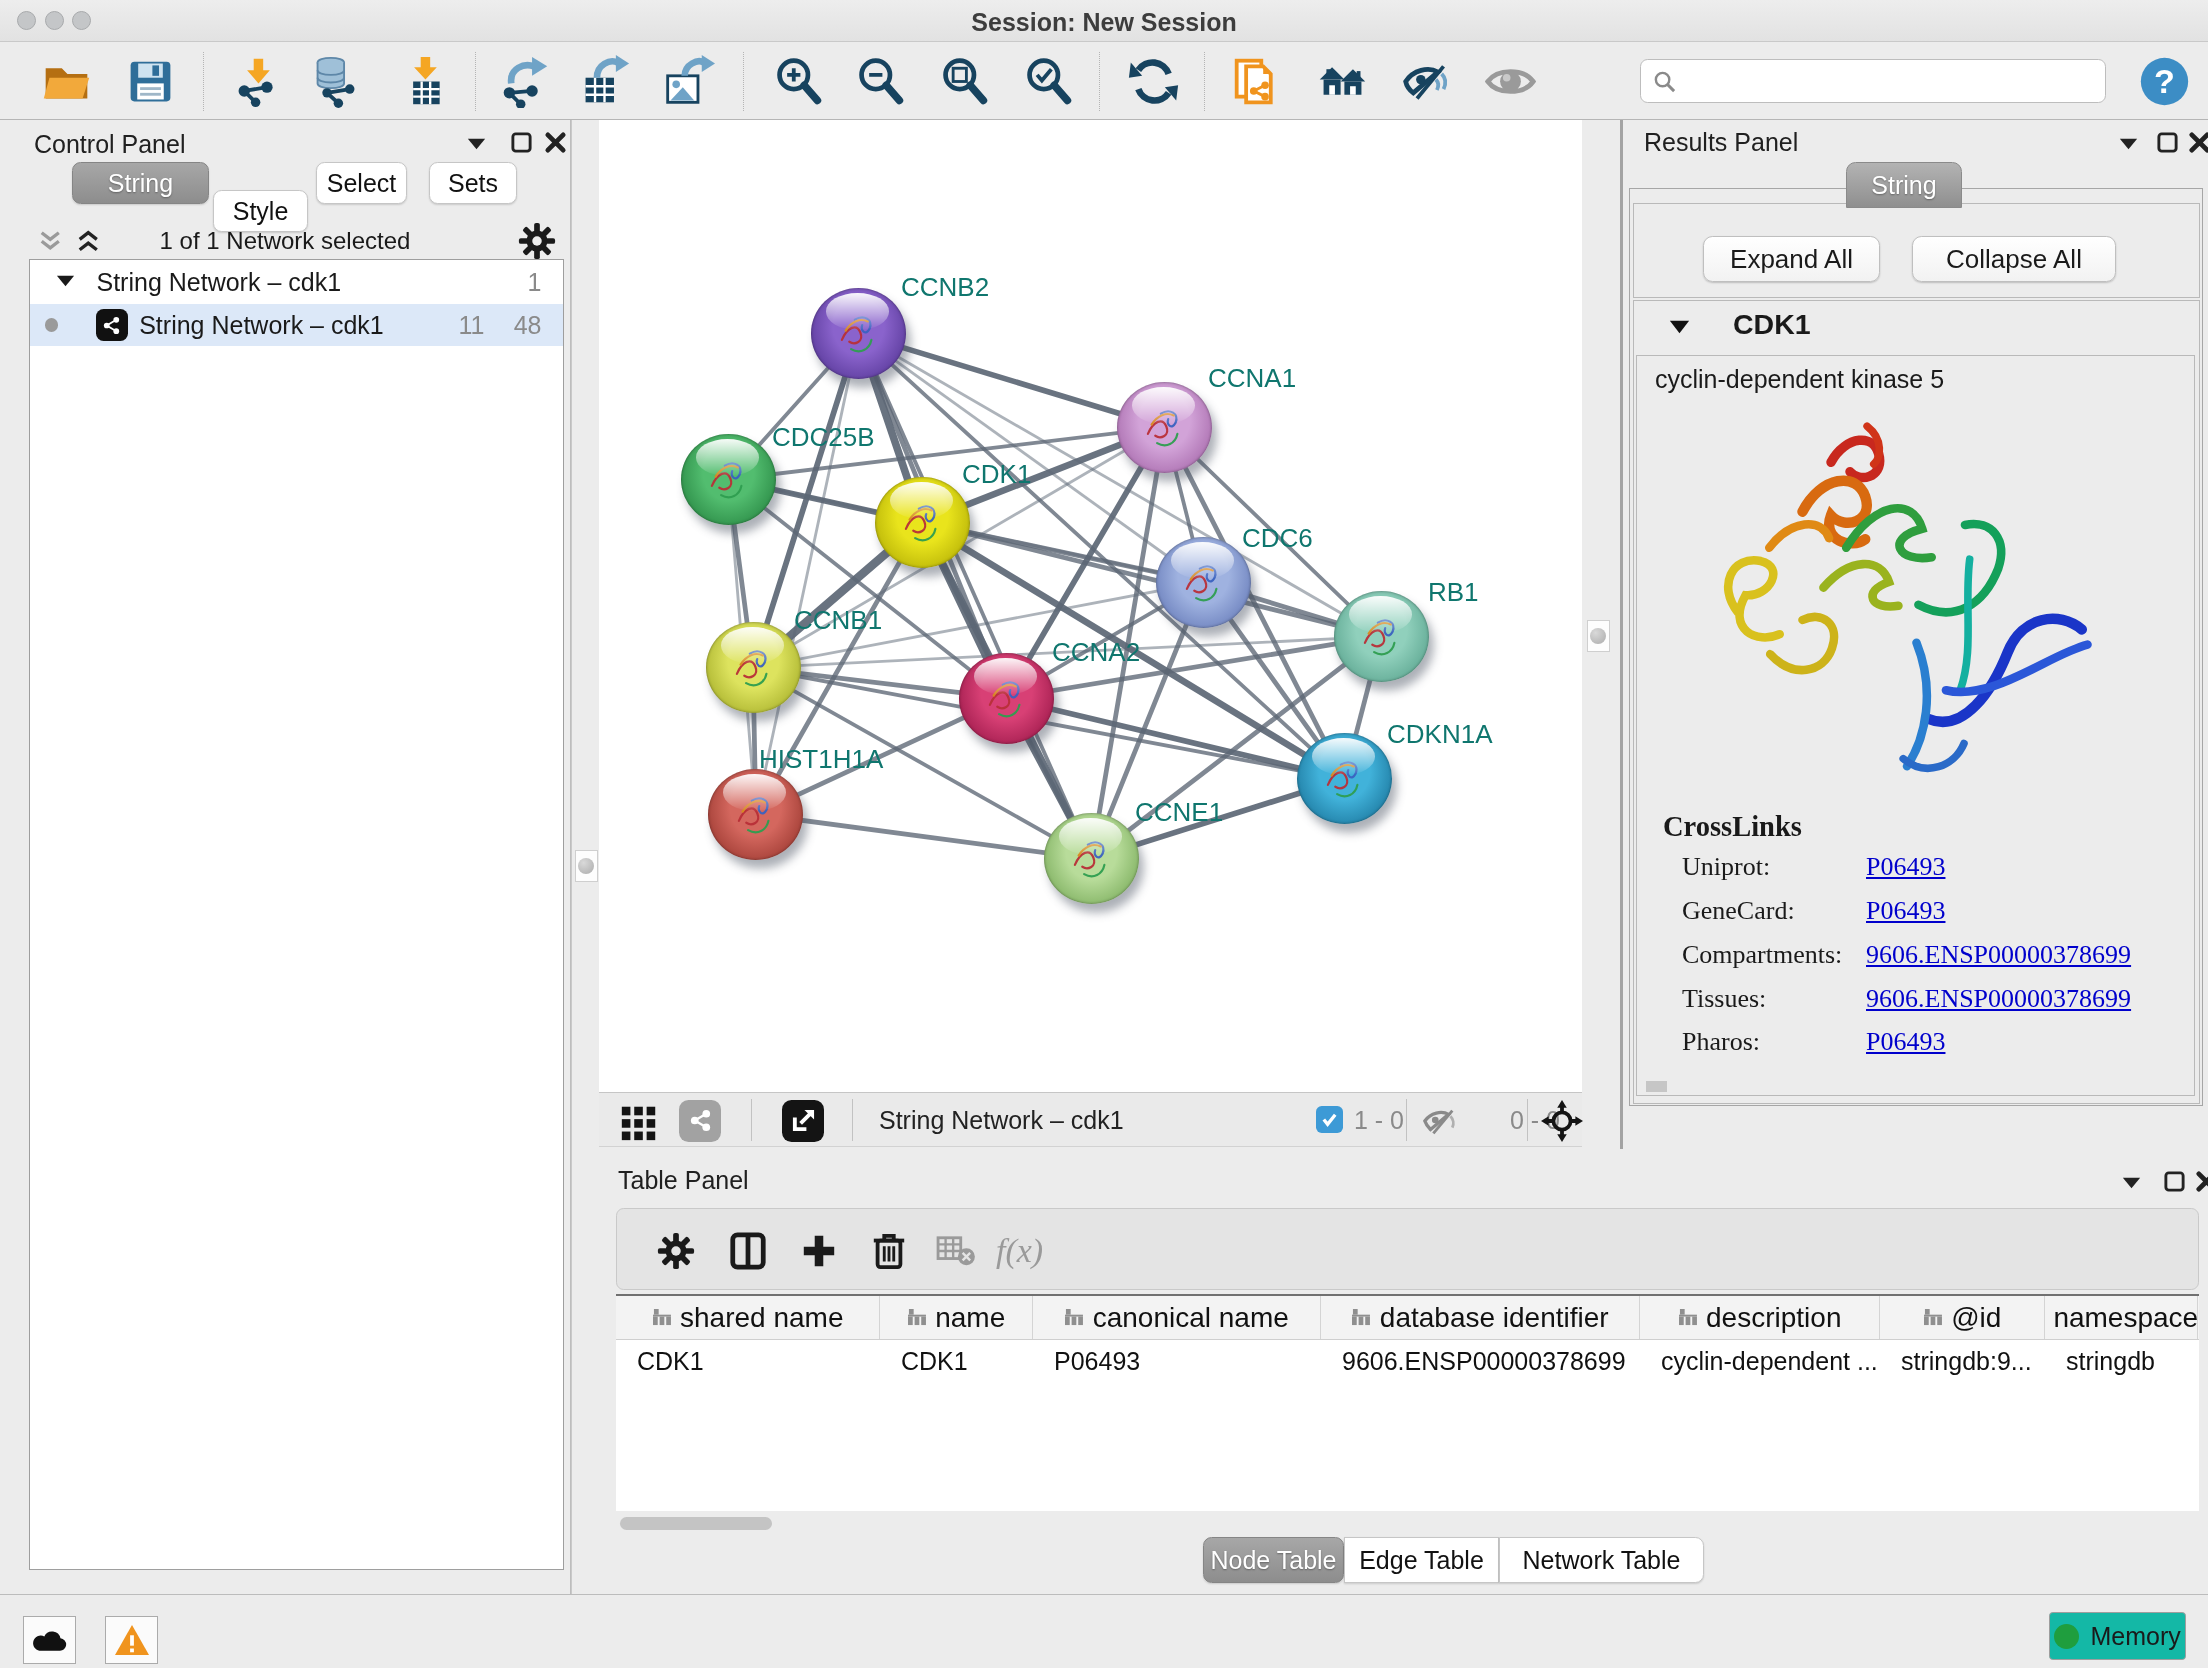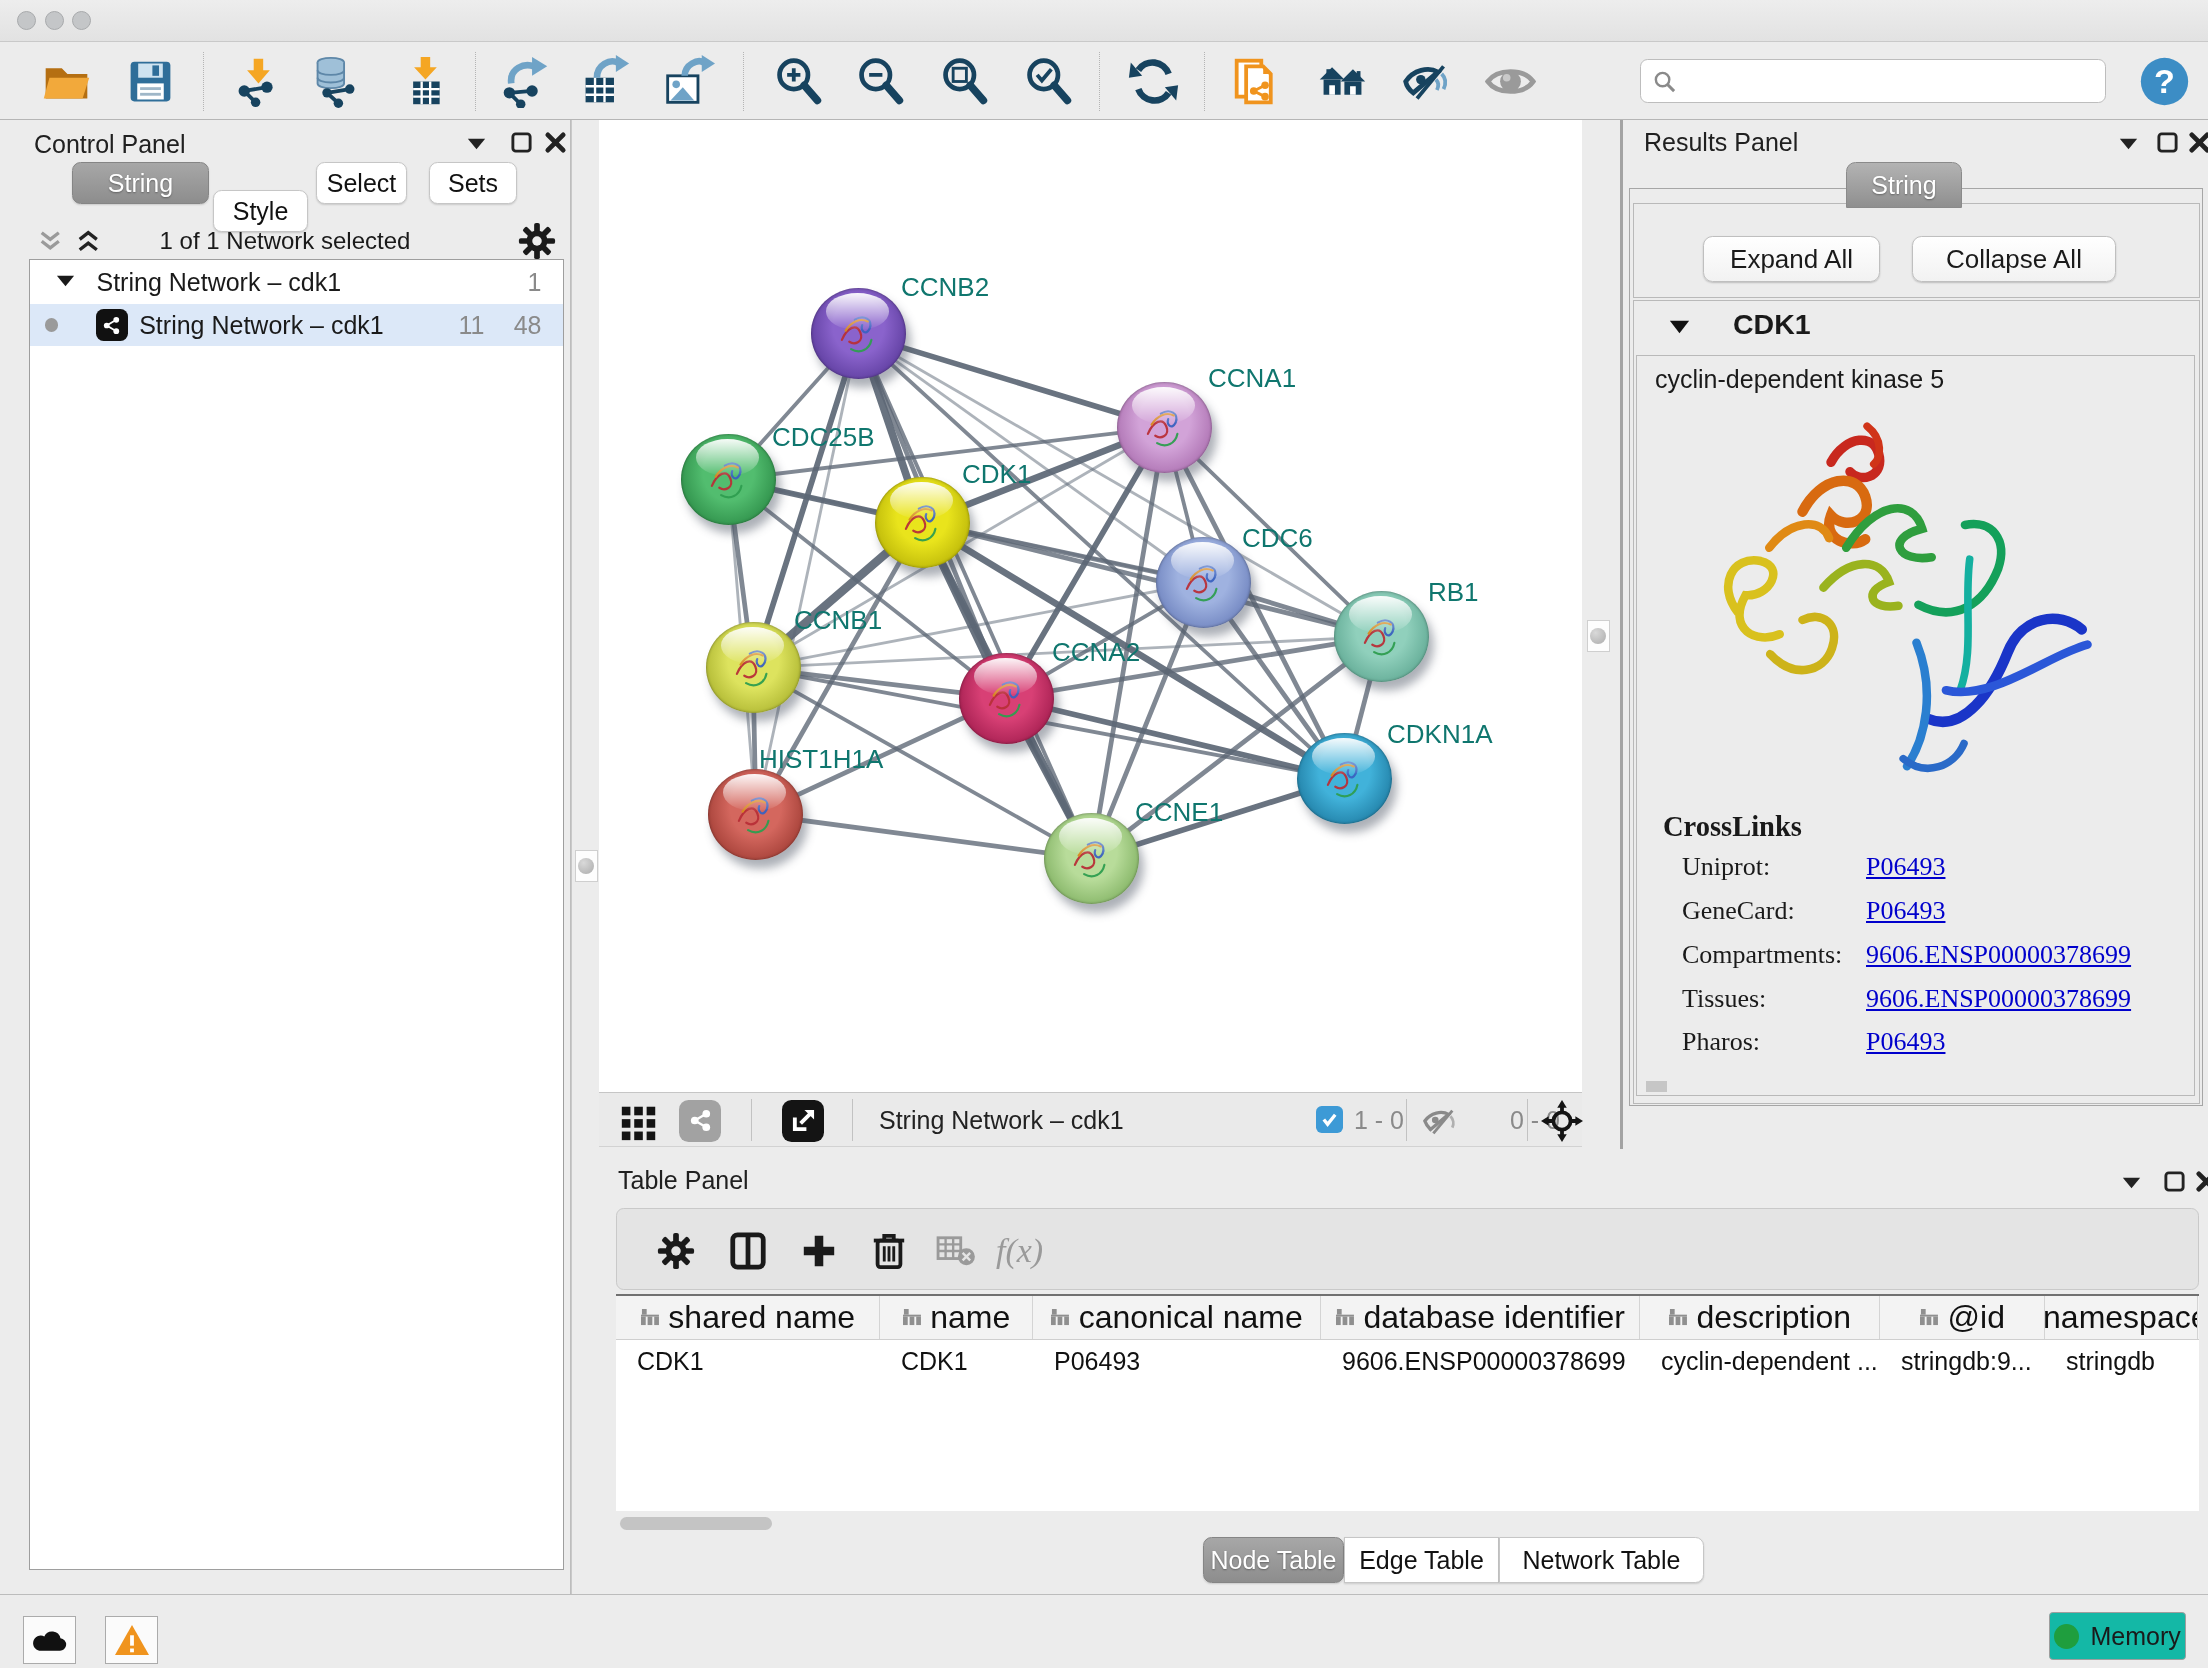--- a/index.html
+++ b/index.html
@@ -63,41 +63,42 @@
   .serif { font-family:"Liberation Serif", serif; }
   .xl-row { position:absolute; font-size:26px; }
   .xl-row a { color:#0000cc; }
 
   
   .table-panel { left:599px; top:1149px; width:1609px; height:447px; background:#ececec; }
   .tp-toolbar { position:absolute; left:17px; top:59px; width:1583px; height:82px; background:#e4e4e4; border:1px solid #c9c9c9; border-radius:7.6px;text-decoration:underline; }
   .tp-ic { position:absolute; top:19px; width:46px; height:46px; display:flex; align-items:center; justify-content:center; }
   .tp-table { position:absolute; left:17px; top:145px; width:1583px; height:217px; background:#fff; border-top:2.9px solid #707070; }
   .tp-head { display:flex; height:44px; background:#f3f3f3; border-bottom:1px solid #cfcfcf; }
-  .tp-hcell { display:flex; align-items:center; justify-content:center; gap:9.5px; font-size:32px; color:#111; border-right:1px solid #d4d4d4; overflow:hidden; white-space:nowrap; }
+  .tp-hcell { display:flex; align-items:center; justify-content:center; gap:9.5px; font-size:28px; color:#111; border-right:1px solid #d4d4d4; overflow:hidden; white-space:nowrap; }
   .tp-rowline { display:flex; height:42px; background:#fff; }
   .tp-cell { font-size:25px; color:#111; padding-left:21px; display:flex; align-items:center; overflow:hidden; white-space:nowrap; }
   .tp-scroll { position:absolute; left:17px; top:365px; width:1583px; height:19px; }
   .tp-thumb { position:absolute; left:3.8px; top:2.9px; width:152px; height:13.3px; border-radius:6.7px; background:#c4c4c4; }
 
   
   .statusbar { left:0; top:1594px; width:2208px; height:74px; background:#ececec; border-top:1px solid #bcbcbc; }
   .sb-box { position:absolute; top:21px; width:53px; height:48px; background:#fbfbfb; border:1.9px solid #ababab; display:flex; align-items:center; justify-content:center; }
   .mem-btn { position:absolute; left:2049px; top:17px; width:137px; height:48px; background:#14b8a6; border:1.9px solid #9e9e9e; border-radius:3.8px; display:flex; align-items:center; justify-content:center; gap:11.4px; font-size:25px; }
   .mem-dot { width:25px; height:25px; border-radius:50%; background:#1f9e3e; }
 </style>
 </head>
 <body>
 
 <div class="app">
 
   <div class="abs titlebar">
     <span class="tl" style="left:17px"></span>
     <span class="tl" style="left:45px"></span>
     <span class="tl" style="left:72px"></span>
+    <div class="title-text">Session: New Session</div>
   </div>
 
   <div class="abs toolbar">
     <span class="tbi" style="left:36px">
       <svg width="53" height="53" viewBox="0 0 56 56">
           <path d="M6 14h17l6 6h21v26H6z" fill="#b56f12"></path>
           <path d="M10 24h42l-7 22H4z" fill="#f2a93b"></path>
         </svg>
     </span>
     <span class="tbi" style="left:120px">

